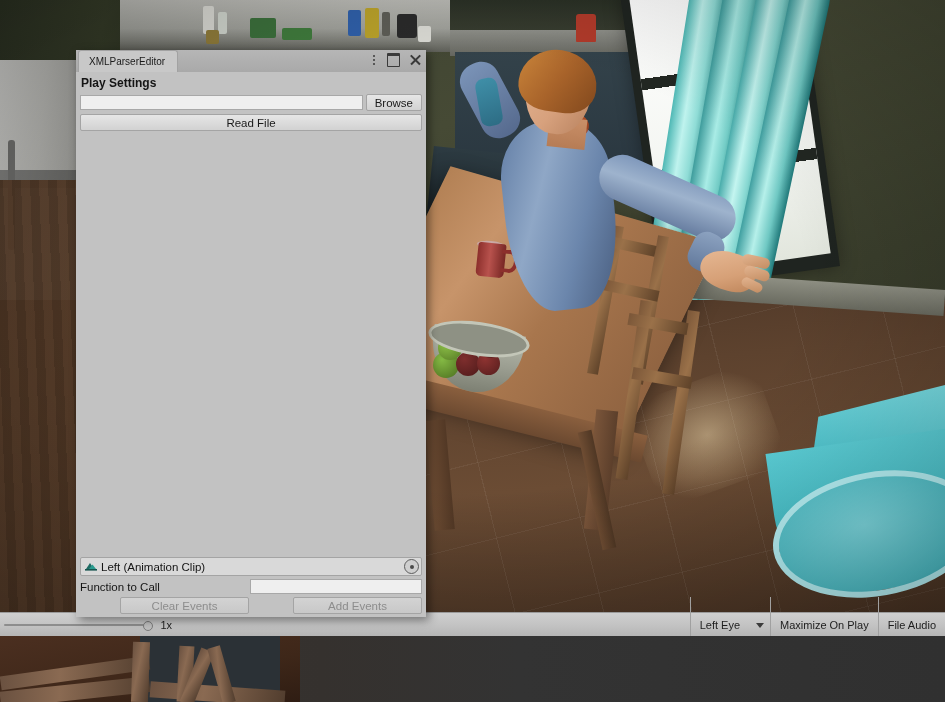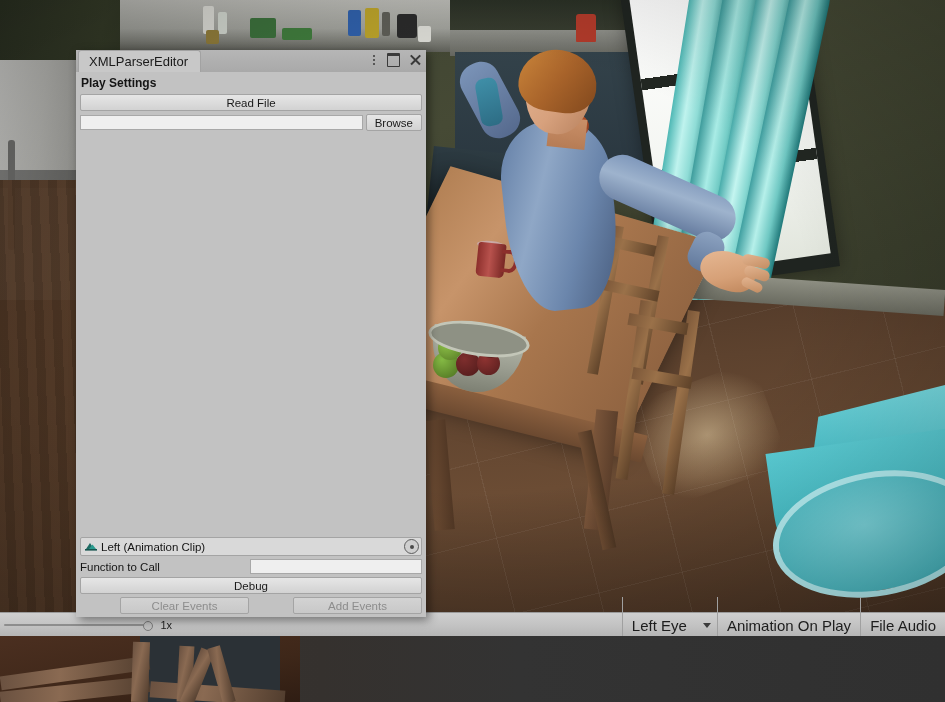--- a/index.html
+++ b/index.html
@@ -339,21 +339,21 @@
     border-radius: 50%;
   }
   #zoom-label { margin-left: 8px; font-size: 11px; color: #222; }
   #status-spacer { flex: 1; }
   .status-seg {
     height: 100%;
     display: flex; align-items: center;
     padding: 16px 9px;
     border-left: 1px solid #a0a0a0;
     white-space: nowrap;
-    font-size: 15px;
+    font-size: 11px;
     color: #1d1d1d;
   }
   .status-seg.with-caret { padding-right: 6px; gap: 16px; }
   .caret-down {
     width: 0; height: 0;
     border-left: 4px solid transparent;
     border-right: 4px solid transparent;
     border-top: 5px solid #3b3b3b;
   }
 
@@ -403,21 +403,21 @@
   }
   #tab {
     height: 21px;
     margin-left: 2px;
     padding: 0 12px 0 10px;
     background: #c8c8c8;
     border: 1px solid #a2a2a2;
     border-bottom: none;
     border-radius: 3px 3px 0 0;
     display: flex; align-items: center;
-    font-size: 13px;
+    font-size: 10px;
     color: #1a1a1a;
     text-align: center;
   }
   #titlebar-ctrls {
     position: absolute;
     right: 5px; top: 3px;
     display: flex; align-items: center; gap: 9px;
   }
   .tb-btn { cursor: default; line-height: 1; }
   #kebab-icon { display: flex; flex-direction: column; gap: 2px; padding: 1px 3px; }
@@ -623,21 +623,21 @@
       </div>
       <span id="zoom-label">1x</span>
     </div>
     <div id="status-spacer"></div>
 
     <div class="status-seg with-caret">
       <span>Left Eye</span>
       <span class="caret-down"></span>
     </div>
     <div class="status-seg">
-      <span>Animation On Play</span>
+      <span>Maximize On Play</span>
     </div>
     <div class="status-seg">
       <span>File Audio</span>
     </div>
   </div>
 
   <div id="lower-view">
     <div id="lv-floor"></div>
     <div id="lv-dark"></div>
     <div class="lv-wood" id="lv-rail"></div>
@@ -664,26 +664,26 @@
         <span class="tb-btn" id="maximize-icon"></span>
         <span class="tb-btn" id="close-icon"></span>
       </div>
     </div>
 
     <div id="editor-body">
 
       <div id="section-header">Play Settings</div>
 
       <div class="row">
-        <div class="u-btn full">Read File</div>
-      </div>
-
-      <div class="row">
         <input class="u-field" id="path-field" type="text" value="" placeholder="" style="">
         <div class="u-btn">Browse</div>
+      </div>
+
+      <div class="row">
+        <div class="u-btn full">Read File</div>
       </div>
 
       <div id="spacer-area"></div>
 
       <div id="bottom-section">
 
         <div id="obj-field">
           <span id="clip-icon">
             <svg width="12" height="11" viewBox="0 0 12 11">
               <path d="M1 8 L5 2 L9 8 Z" fill="#1d6b63"></path>
@@ -695,23 +695,20 @@
           <span id="obj-picker">
               <i></i>
             </span>
         </div>
 
         <div id="fn-row">
           <span id="fn-label">Function to Call</span>
           <input class="u-field" id="fn-field" type="text" value="" placeholder="" style="">
         </div>
 
-        <div class="row">
-          <div class="u-btn full">Debug</div>
-        </div>
 
         <div id="events-row">
           <div class="u-btn disabled">Clear Events</div>
           <div class="u-btn disabled">Add Events</div>
         </div>
 
       </div>
     </div>
   </div>
 

